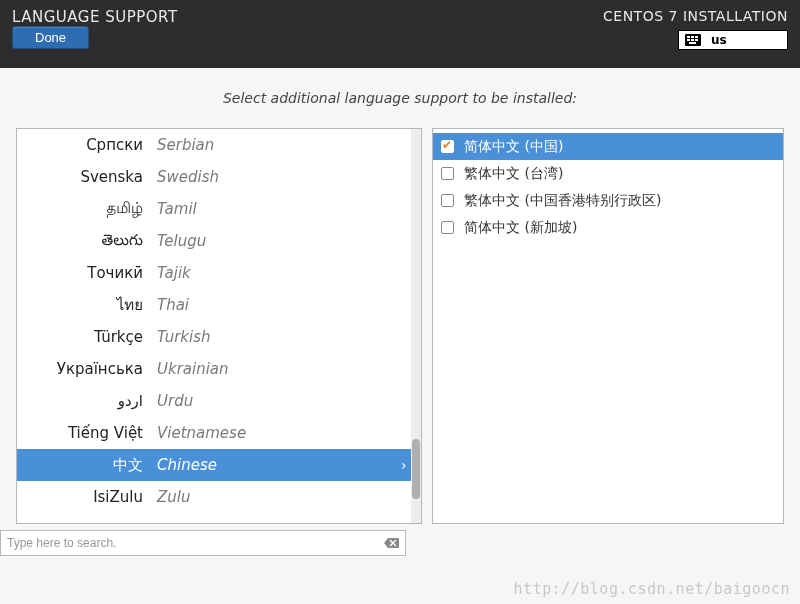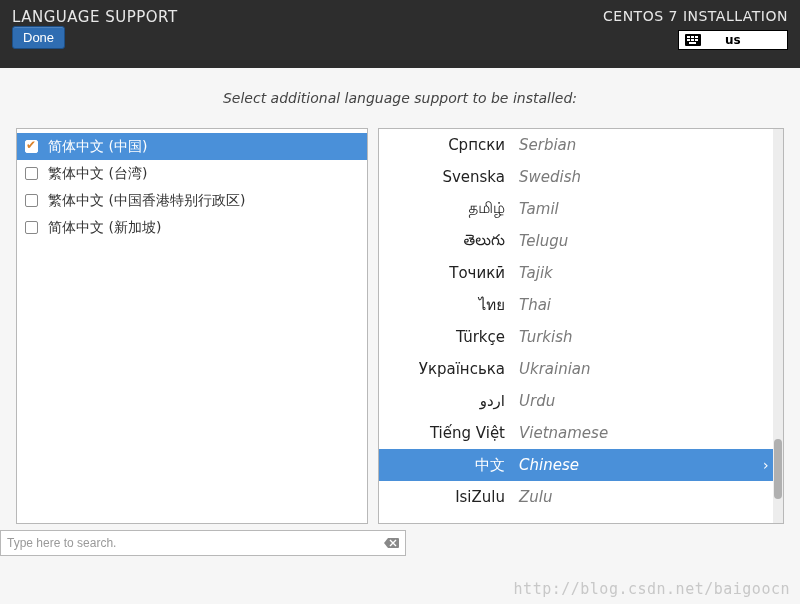--- a/index.html
+++ b/index.html
@@ -13,35 +13,35 @@
     padding: 8px 12px 4px 12px;
   }
   .header-left { display: flex; flex-direction: column; gap: 0; }
   .page-title { font-size: 15px; letter-spacing: 0.5px; font-weight: 400; }
   .done-btn {
     background: #2f6db2;
     border: 1px solid #1d4e84;
     border-radius: 3px;
     color: #fff;
     font-size: 13px;
-    padding: 3px 10px;
+    padding: 3px 22px;
     width: fit-content;
     cursor: pointer;
     box-shadow: inset 0 1px 0 rgba(255,255,255,0.15);
   }
   .header-right { display: flex; flex-direction: column; align-items: flex-end; gap: 6px; }
   .install-title { font-size: 14px; letter-spacing: 0.5px; }
   .kb-box {
     background: #fff;
     border: 1px solid #000;
     padding: 2px 10px 2px 6px;
     width: 110px;
     display: flex;
     align-items: center;
-    gap: 24px;
+    gap: 10px;
     color: #000;
     font-size: 12px;
     font-weight: 600;
   }
   .kb-icon {
     width: 16px; height: 12px; background: #000; border-radius: 1px; position: relative;
   }
   .kb-icon::after { content:""; position:absolute; inset:2px; background:
     linear-gradient(#fff,#fff) 0 0/3px 2px no-repeat,
     linear-gradient(#fff,#fff) 4px 0/3px 2px no-repeat,
@@ -119,107 +119,107 @@
       <span>us</span>
     </div>
   </div>
 </div>
 
 <div class="body">
   <div class="prompt">Select additional language support to be installed:</div>
 
   <div class="panels">
 
+    <div class="panel lang-panel">
+      <div class="lang-list" id="lang-list">
+          <div class="lang-row">
+            <div class="lang-native">Српски</div>
+            <div class="lang-english">Serbian</div>
+            <div class="chevron"></div>
+          </div>
+          <div class="lang-row">
+            <div class="lang-native">Svenska</div>
+            <div class="lang-english">Swedish</div>
+            <div class="chevron"></div>
+          </div>
+          <div class="lang-row">
+            <div class="lang-native">தமிழ்</div>
+            <div class="lang-english">Tamil</div>
+            <div class="chevron"></div>
+          </div>
+          <div class="lang-row">
+            <div class="lang-native">తెలుగు</div>
+            <div class="lang-english">Telugu</div>
+            <div class="chevron"></div>
+          </div>
+          <div class="lang-row">
+            <div class="lang-native">Точикӣ</div>
+            <div class="lang-english">Tajik</div>
+            <div class="chevron"></div>
+          </div>
+          <div class="lang-row">
+            <div class="lang-native">ไทย</div>
+            <div class="lang-english">Thai</div>
+            <div class="chevron"></div>
+          </div>
+          <div class="lang-row">
+            <div class="lang-native">Türkçe</div>
+            <div class="lang-english">Turkish</div>
+            <div class="chevron"></div>
+          </div>
+          <div class="lang-row">
+            <div class="lang-native">Українська</div>
+            <div class="lang-english">Ukrainian</div>
+            <div class="chevron"></div>
+          </div>
+          <div class="lang-row">
+            <div class="lang-native">اردو</div>
+            <div class="lang-english">Urdu</div>
+            <div class="chevron"></div>
+          </div>
+          <div class="lang-row">
+            <div class="lang-native">Tiếng Việt</div>
+            <div class="lang-english">Vietnamese</div>
+            <div class="chevron"></div>
+          </div>
+          <div class="lang-row selected">
+            <div class="lang-native">中文</div>
+            <div class="lang-english">Chinese</div>
+            <div class="chevron">›</div>
+          </div>
+          <div class="lang-row">
+            <div class="lang-native">IsiZulu</div>
+            <div class="lang-english">Zulu</div>
+            <div class="chevron"></div>
+          </div>
+        </div>
+      <div class="scrollbar-track">
+        <div class="scrollbar-thumb" style="top:310px;height:60px"></div>
+      </div>
+    </div>
+
     <div class="panel locale-panel">
       <div class="locale-list" id="locale-list">
           <div class="locale-row selected">
             <span class="cb checked"></span>
             <span>简体中文 (中国)</span>
           </div>
           <div class="locale-row">
             <span class="cb"></span>
             <span>繁体中文 (台湾)</span>
           </div>
           <div class="locale-row">
             <span class="cb"></span>
             <span>繁体中文 (中国香港特别行政区)</span>
           </div>
           <div class="locale-row">
             <span class="cb"></span>
             <span>简体中文 (新加坡)</span>
           </div>
         </div>
-    </div>
-
-    <div class="panel lang-panel">
-      <div class="lang-list" id="lang-list">
-          <div class="lang-row">
-            <div class="lang-native">Српски</div>
-            <div class="lang-english">Serbian</div>
-            <div class="chevron"></div>
-          </div>
-          <div class="lang-row">
-            <div class="lang-native">Svenska</div>
-            <div class="lang-english">Swedish</div>
-            <div class="chevron"></div>
-          </div>
-          <div class="lang-row">
-            <div class="lang-native">தமிழ்</div>
-            <div class="lang-english">Tamil</div>
-            <div class="chevron"></div>
-          </div>
-          <div class="lang-row">
-            <div class="lang-native">తెలుగు</div>
-            <div class="lang-english">Telugu</div>
-            <div class="chevron"></div>
-          </div>
-          <div class="lang-row">
-            <div class="lang-native">Точикӣ</div>
-            <div class="lang-english">Tajik</div>
-            <div class="chevron"></div>
-          </div>
-          <div class="lang-row">
-            <div class="lang-native">ไทย</div>
-            <div class="lang-english">Thai</div>
-            <div class="chevron"></div>
-          </div>
-          <div class="lang-row">
-            <div class="lang-native">Türkçe</div>
-            <div class="lang-english">Turkish</div>
-            <div class="chevron"></div>
-          </div>
-          <div class="lang-row">
-            <div class="lang-native">Українська</div>
-            <div class="lang-english">Ukrainian</div>
-            <div class="chevron"></div>
-          </div>
-          <div class="lang-row">
-            <div class="lang-native">اردو</div>
-            <div class="lang-english">Urdu</div>
-            <div class="chevron"></div>
-          </div>
-          <div class="lang-row">
-            <div class="lang-native">Tiếng Việt</div>
-            <div class="lang-english">Vietnamese</div>
-            <div class="chevron"></div>
-          </div>
-          <div class="lang-row selected">
-            <div class="lang-native">中文</div>
-            <div class="lang-english">Chinese</div>
-            <div class="chevron">›</div>
-          </div>
-          <div class="lang-row">
-            <div class="lang-native">IsiZulu</div>
-            <div class="lang-english">Zulu</div>
-            <div class="chevron"></div>
-          </div>
-        </div>
-      <div class="scrollbar-track">
-        <div class="scrollbar-thumb" style="top:310px;height:60px"></div>
-      </div>
     </div>
 
   </div>
 
   <div class="search-wrap">
     <div class="search-box">
       <input class="search-input" type="text" placeholder="Type here to search." style="">
       <span class="clear-icon">
         <svg viewBox="0 0 16 14">
             <path d="M5 2 L15 2 Q16 2 16 3 L16 11 Q16 12 15 12 L5 12 L1 7 Z" fill="#888"></path>

